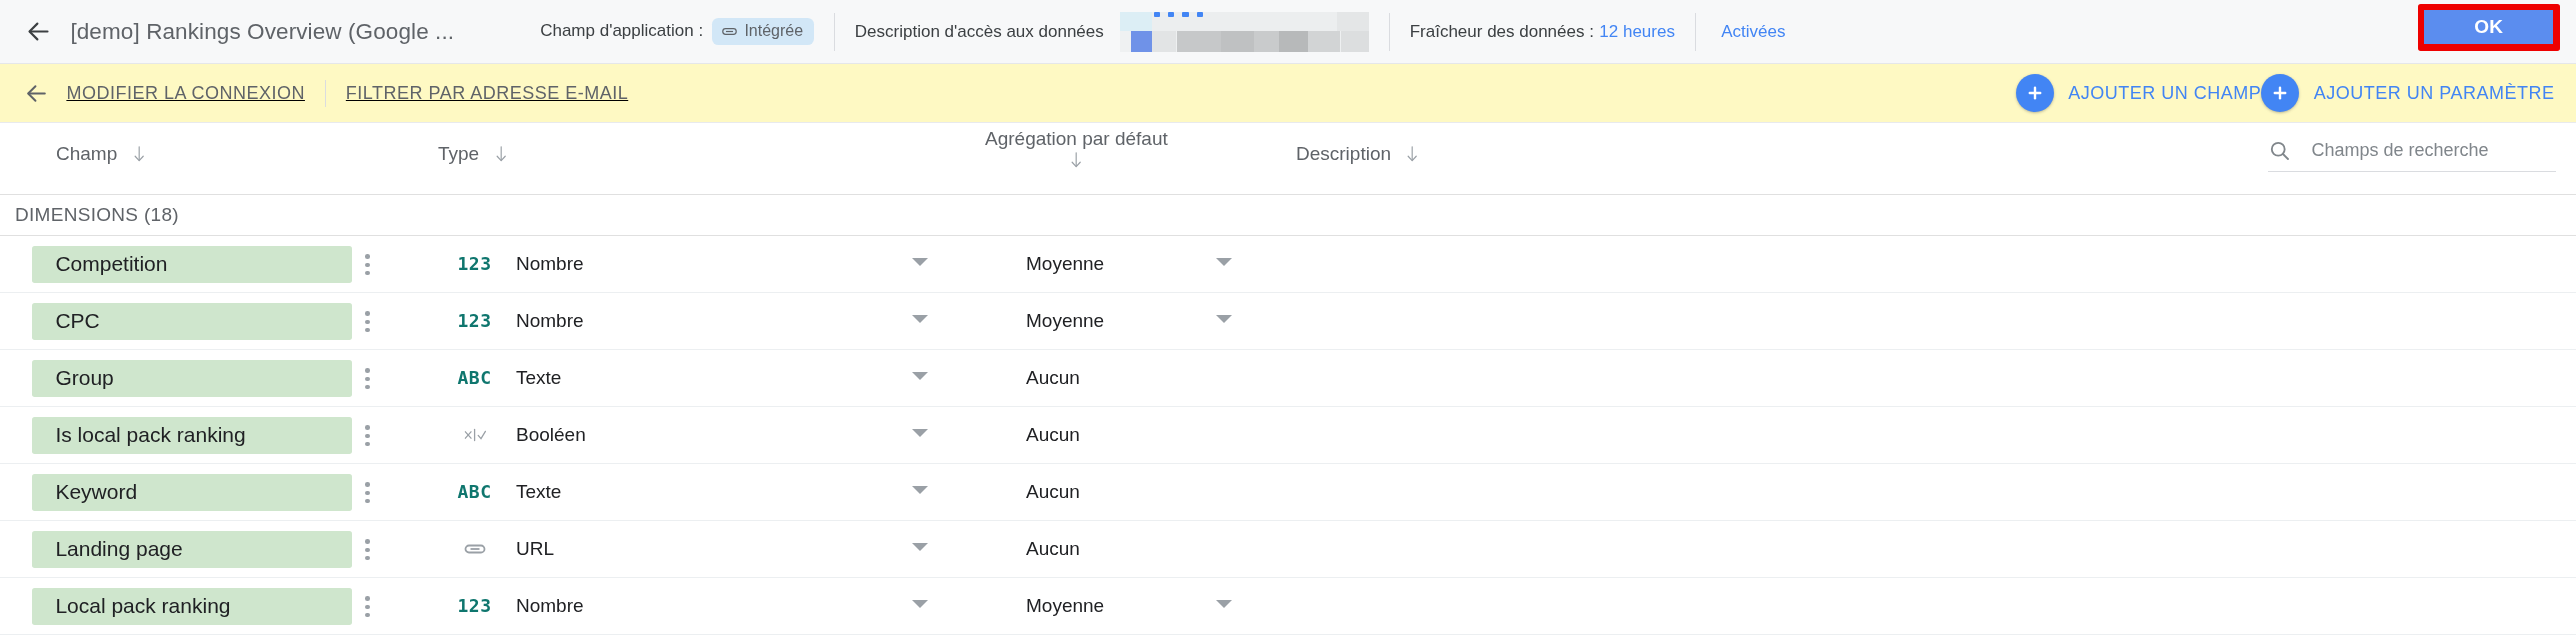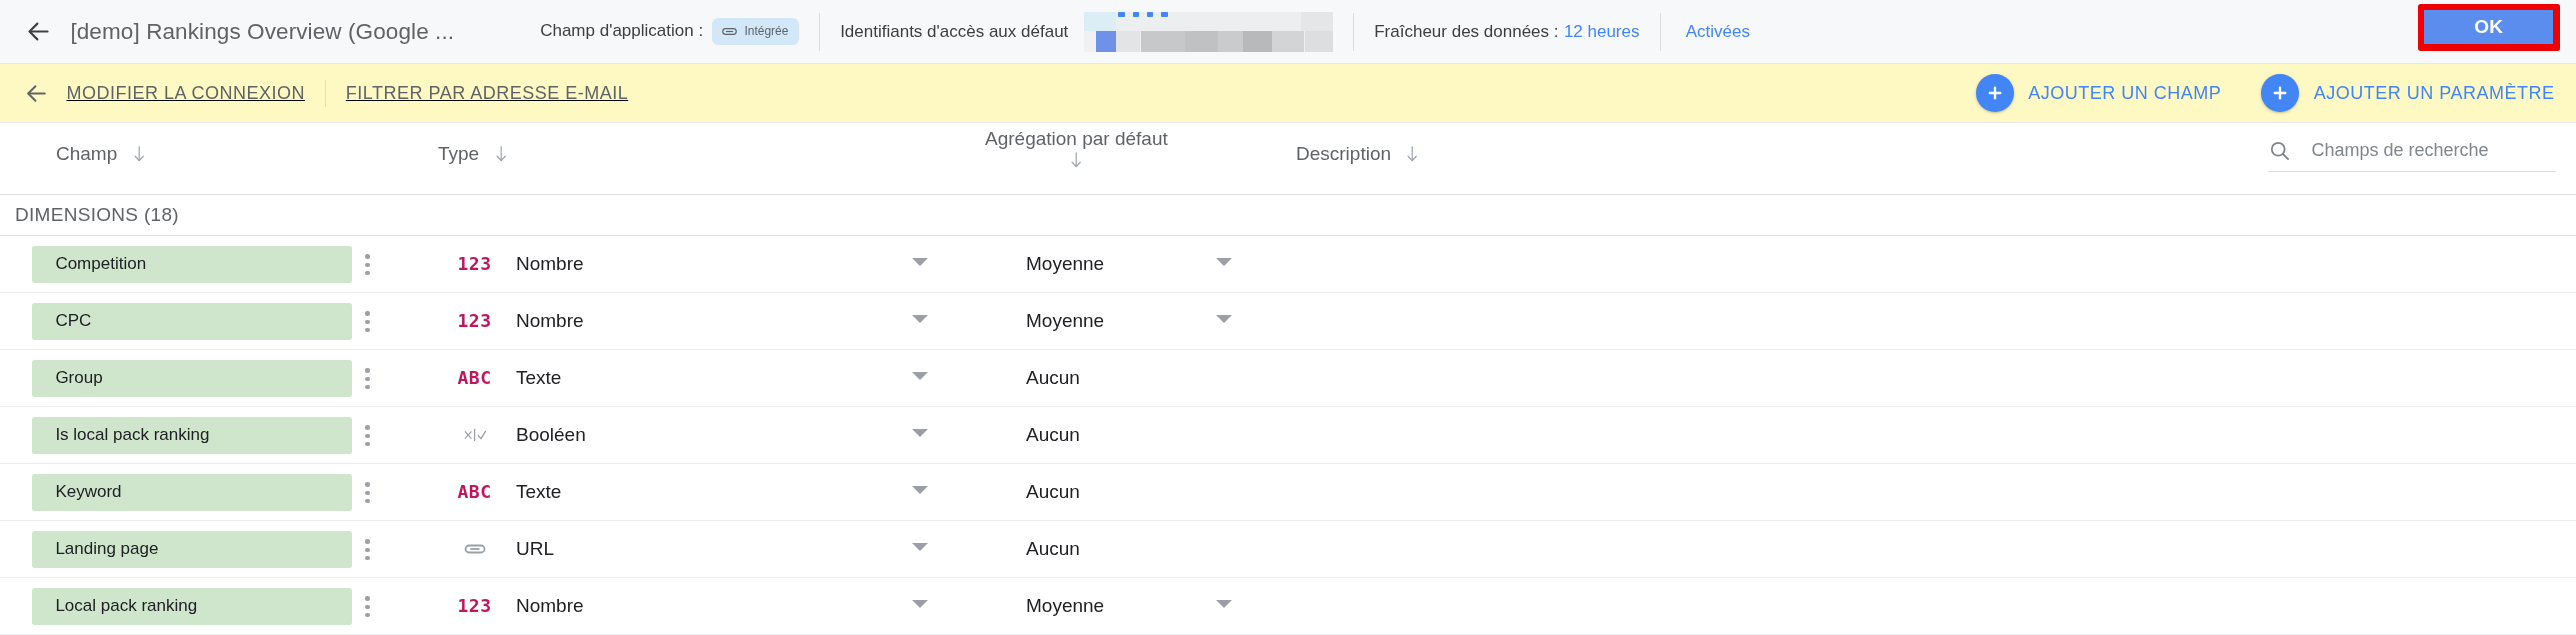--- a/index.html
+++ b/index.html
@@ -54,21 +54,21 @@
     flex: 0 0 auto;
   }
   .badge-integree {
     display: inline-flex;
     align-items: center;
     gap: 6.3px;
     background: #d2e7f7;
     color: #5f6368;
     border-radius: 6.3px;
     padding: 4.5px 10.8px 5.4px 9px;
-    font-size: 12px;
+    font-size: 16px;
     margin-left: 9px;
     cursor: pointer;
   }
   .badge-integree svg { width: 17px; height: 17px; display:block; }
 
   
   .cred-blur {
     position: relative;
     width: 249px;
     height: 40px;
@@ -144,21 +144,20 @@
     white-space: nowrap;
   }
   .subbar-sep {
     width: 0.9px; height: 27px; background: #dadce0; margin: 0 20px;
   }
   .subbar-right {
     position: absolute;
     right: 21.6px;
     display: flex;
     align-items: flex-end;
-    gap: 40px;
   }
   .add-action {
     display: flex;
     align-items: center;
     gap: 14.4px;
     cursor: pointer;
     white-space: nowrap;
   }
   .fab {
     width: 38px; height: 38px; border-radius: 50%;
@@ -241,21 +240,21 @@
     background: #ffffff;
   }
   .chip {
     position: absolute;
     left: 32px; top: 10px;
     width: 320px; height: 37px;
     background: #cfe6cd;
     border-radius: 2.7px;
     display: flex; align-items: center;
     padding-left: 23.4px;
-    font-size: 17px;
+    font-size: 21px;
     color: #202124;
     cursor: pointer;
     white-space: nowrap;
     overflow: hidden;
   }
   .kebab {
     position: absolute;
     left: 353px; top: 14.4px;
     width: 29px; height: 29px;
     display: flex; flex-direction: column; align-items: center; justify-content: center;
@@ -269,21 +268,21 @@
     left: 450px; top: 16px;
     width: 49px; height: 23.4px;
     display: flex; align-items: center; justify-content: center;
     color: #9aa0a6;
   }
   .type-icon .glyph {
     font-family: "DejaVu Sans Mono", monospace;
     font-size: 18px;
     font-weight: 700;
     letter-spacing: 0.5px;
-    color: #be185d;
+    color: #0f766e;
   }
   .type-icon svg { width: 24px; height: 24px; display:block; }
   .type-name {
     position: absolute;
     left: 516px; top: 17px;
     font-size: 19px;
     color: #202124;
     white-space: nowrap;
   }
   .type-caret {
@@ -344,21 +343,21 @@
             <line x1="7" y1="12" x2="17" y2="12"></line>
         </svg>
       </span>
       <span>Intégrée</span>
     </span>
   </div>
 
   <div class="vsep"></div>
 
   <div class="meta-group">
-    <span class="meta-label">Identifiants d'accès aux défaut</span>
+    <span class="meta-label">Description d'accès aux données</span>
   </div>
 
   <div class="cred-blur">
     <div class="cb-row-top"></div>
     <div class="cb-tile" style="left:0;width:32px;background:#dceef5;"></div>
     <div class="cb-tile" style="left:32px;width:185px;background:#eceeef;"></div>
     <div class="cb-tile" style="left:217px;width:32px;background:#e4e6e7;"></div>
     <div class="cb-dots">
         <i></i>
         <i></i>

